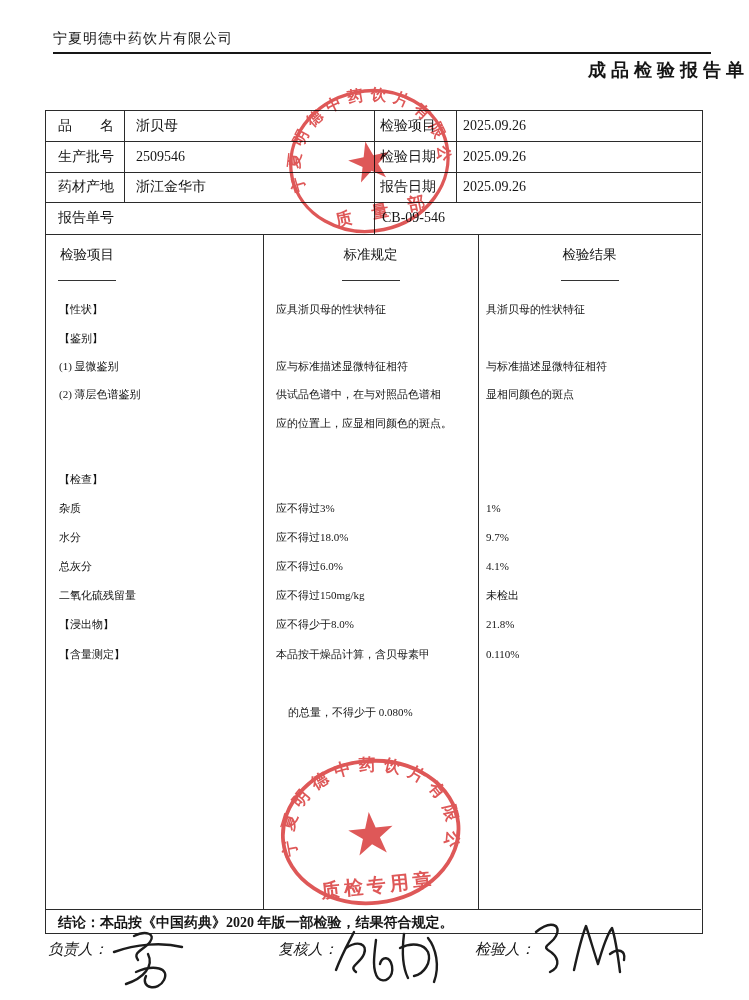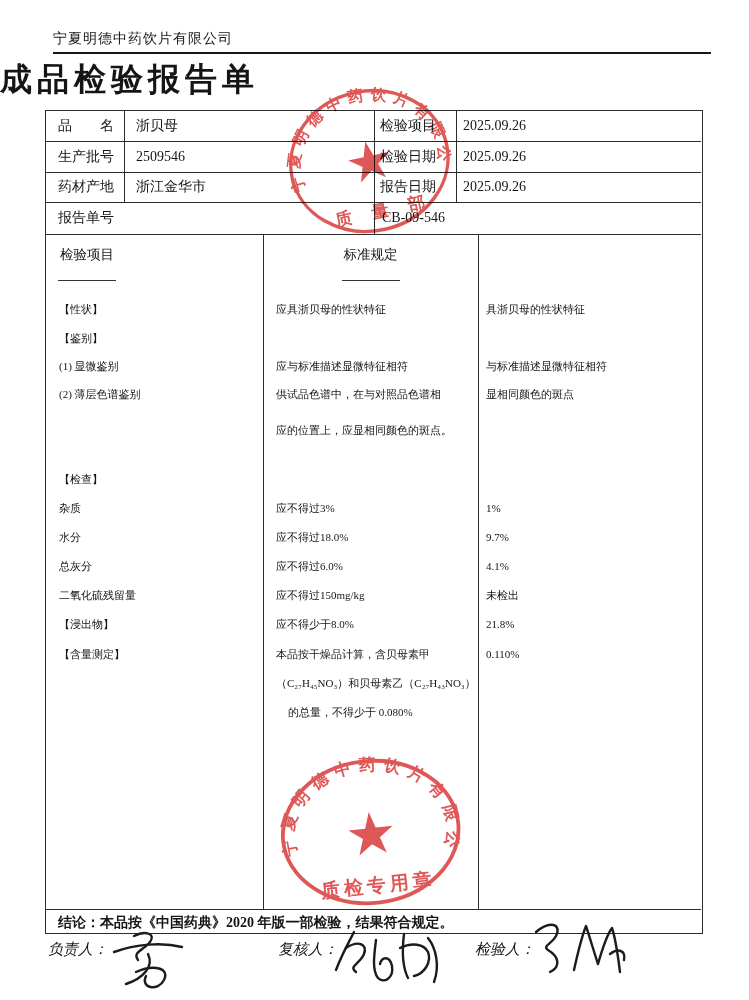--- a/index.html
+++ b/index.html
@@ -4,21 +4,21 @@
 <style>
   html,body{margin:0;padding:0;background:#fff;}
   .sheet{position:relative;width:749px;height:1000px;background:#ffffff;
          font-family:"Liberation Serif","DejaVu Serif",serif;color:#151515;overflow:hidden;}
   .abs{position:absolute;}
   .nowrap{white-space:nowrap;}
   
   .company{left:53px;top:30px;font-size:14px;letter-spacing:1px;}
   .doccode{right:40px;top:30px;font-size:14px;}
   .headrule{left:53px;top:52px;width:658px;height:2px;background:#161616;}
-  .title{left:0;top:58px;width:749px;text-align:left;font-size:32px;font-weight:bold;letter-spacing:5px;}
+  .title{left:0;top:58px;width:749px;text-align:right;font-size:18px;font-weight:bold;letter-spacing:5px;}
   
   .frame{position:absolute;left:45px;top:110px;width:658px;height:824px;border:1.6px solid #2b2b2b;box-sizing:border-box;}
   .ln{position:absolute;background:#2b2b2b;}
   
   .cell{position:absolute;font-size:14px;line-height:30px;white-space:nowrap;}
   .hdr{position:absolute;top:132px;height:24px;font-size:13.5px;line-height:24px;white-space:nowrap;}
   .hdr span{border-bottom:1px solid #333;padding:0 2px 18px 2px;}
   .bcell{position:absolute;font-size:11px;line-height:20px;white-space:nowrap;}
   .conclusion{position:absolute;left:12px;top:803px;font-size:14px;font-weight:bold;white-space:nowrap;}
   
@@ -64,44 +64,44 @@
     <div class="cell" style="left:12px;top:61px;">药材产地</div>
     <div class="cell" style="left:90px;top:61px;">浙江金华市</div>
     <div class="cell" style="left:334px;top:61px;">报告日期</div>
     <div class="cell" style="left:417px;top:61px;">2025.09.26</div>
 
     <div class="cell" style="left:12px;top:92px;">报告单号</div>
     <div class="cell" style="left:336px;top:92px;">CB-09-546</div>
 
     <div class="hdr" style="left:12px;"><span>检验项目</span></div>
     <div class="hdr" style="left:217px;width:215px;text-align:center;"><span>标准规定</span></div>
+    <div class="hdr" style="left:432px;width:223px;text-align:center;"><span>检验结果</span></div>
 
     <div class="bcell" style="left:13px;top:188px;">【性状】</div>
     <div class="bcell" style="left:13px;top:217px;">【鉴别】</div>
     <div class="bcell" style="left:13px;top:245px;">(1) 显微鉴别</div>
     <div class="bcell" style="left:13px;top:273px;">(2) 薄层色谱鉴别</div>
     <div class="bcell" style="left:13px;top:358px;">【检查】</div>
     <div class="bcell" style="left:13px;top:387px;">杂质</div>
     <div class="bcell" style="left:13px;top:416px;">水分</div>
     <div class="bcell" style="left:13px;top:445px;">总灰分</div>
     <div class="bcell" style="left:13px;top:474px;">二氧化硫残留量</div>
     <div class="bcell" style="left:13px;top:503px;">【浸出物】</div>
     <div class="bcell" style="left:13px;top:533px;">【含量测定】</div>
 
     <div class="bcell" style="left:230px;top:188px;">应具浙贝母的性状特征</div>
     <div class="bcell" style="left:230px;top:245px;">应与标准描述显微特征相符</div>
     <div class="bcell" style="left:230px;top:273px;">供试品色谱中，在与对照品色谱相</div>
-    <div class="bcell" style="left:230px;top:302px;margin-top:7px;">应的位置上，应显相同颜色的斑点。</div>
+    <div class="bcell" style="left:230px;top:302px;">应的位置上，应显相同颜色的斑点。</div>
     <div class="bcell" style="left:230px;top:387px;">应不得过3%</div>
     <div class="bcell" style="left:230px;top:416px;">应不得过18.0%</div>
     <div class="bcell" style="left:230px;top:445px;">应不得过6.0%</div>
     <div class="bcell" style="left:230px;top:474px;">应不得过150mg/kg</div>
     <div class="bcell" style="left:230px;top:503px;">应不得少于8.0%</div>
     <div class="bcell" style="left:230px;top:533px;">本品按干燥品计算，含贝母素甲</div>
-    <div class="bcell" style="left:230px;top:562px;">（C₂₇H₄₅NO₃）和贝母素乙（C₂₇H₄₃NO₃）</div>
     <div class="bcell" style="left:230px;top:591px;padding-left:12px;">的总量，不得少于 0.080%</div>
 
     <div class="bcell" style="left:440px;top:188px;">具浙贝母的性状特征</div>
     <div class="bcell" style="left:440px;top:245px;">与标准描述显微特征相符</div>
     <div class="bcell" style="left:440px;top:273px;">显相同颜色的斑点</div>
     <div class="bcell" style="left:440px;top:387px;">1%</div>
     <div class="bcell" style="left:440px;top:416px;">9.7%</div>
     <div class="bcell" style="left:440px;top:445px;">4.1%</div>
     <div class="bcell" style="left:440px;top:474px;">未检出</div>
     <div class="bcell" style="left:440px;top:503px;">21.8%</div>

